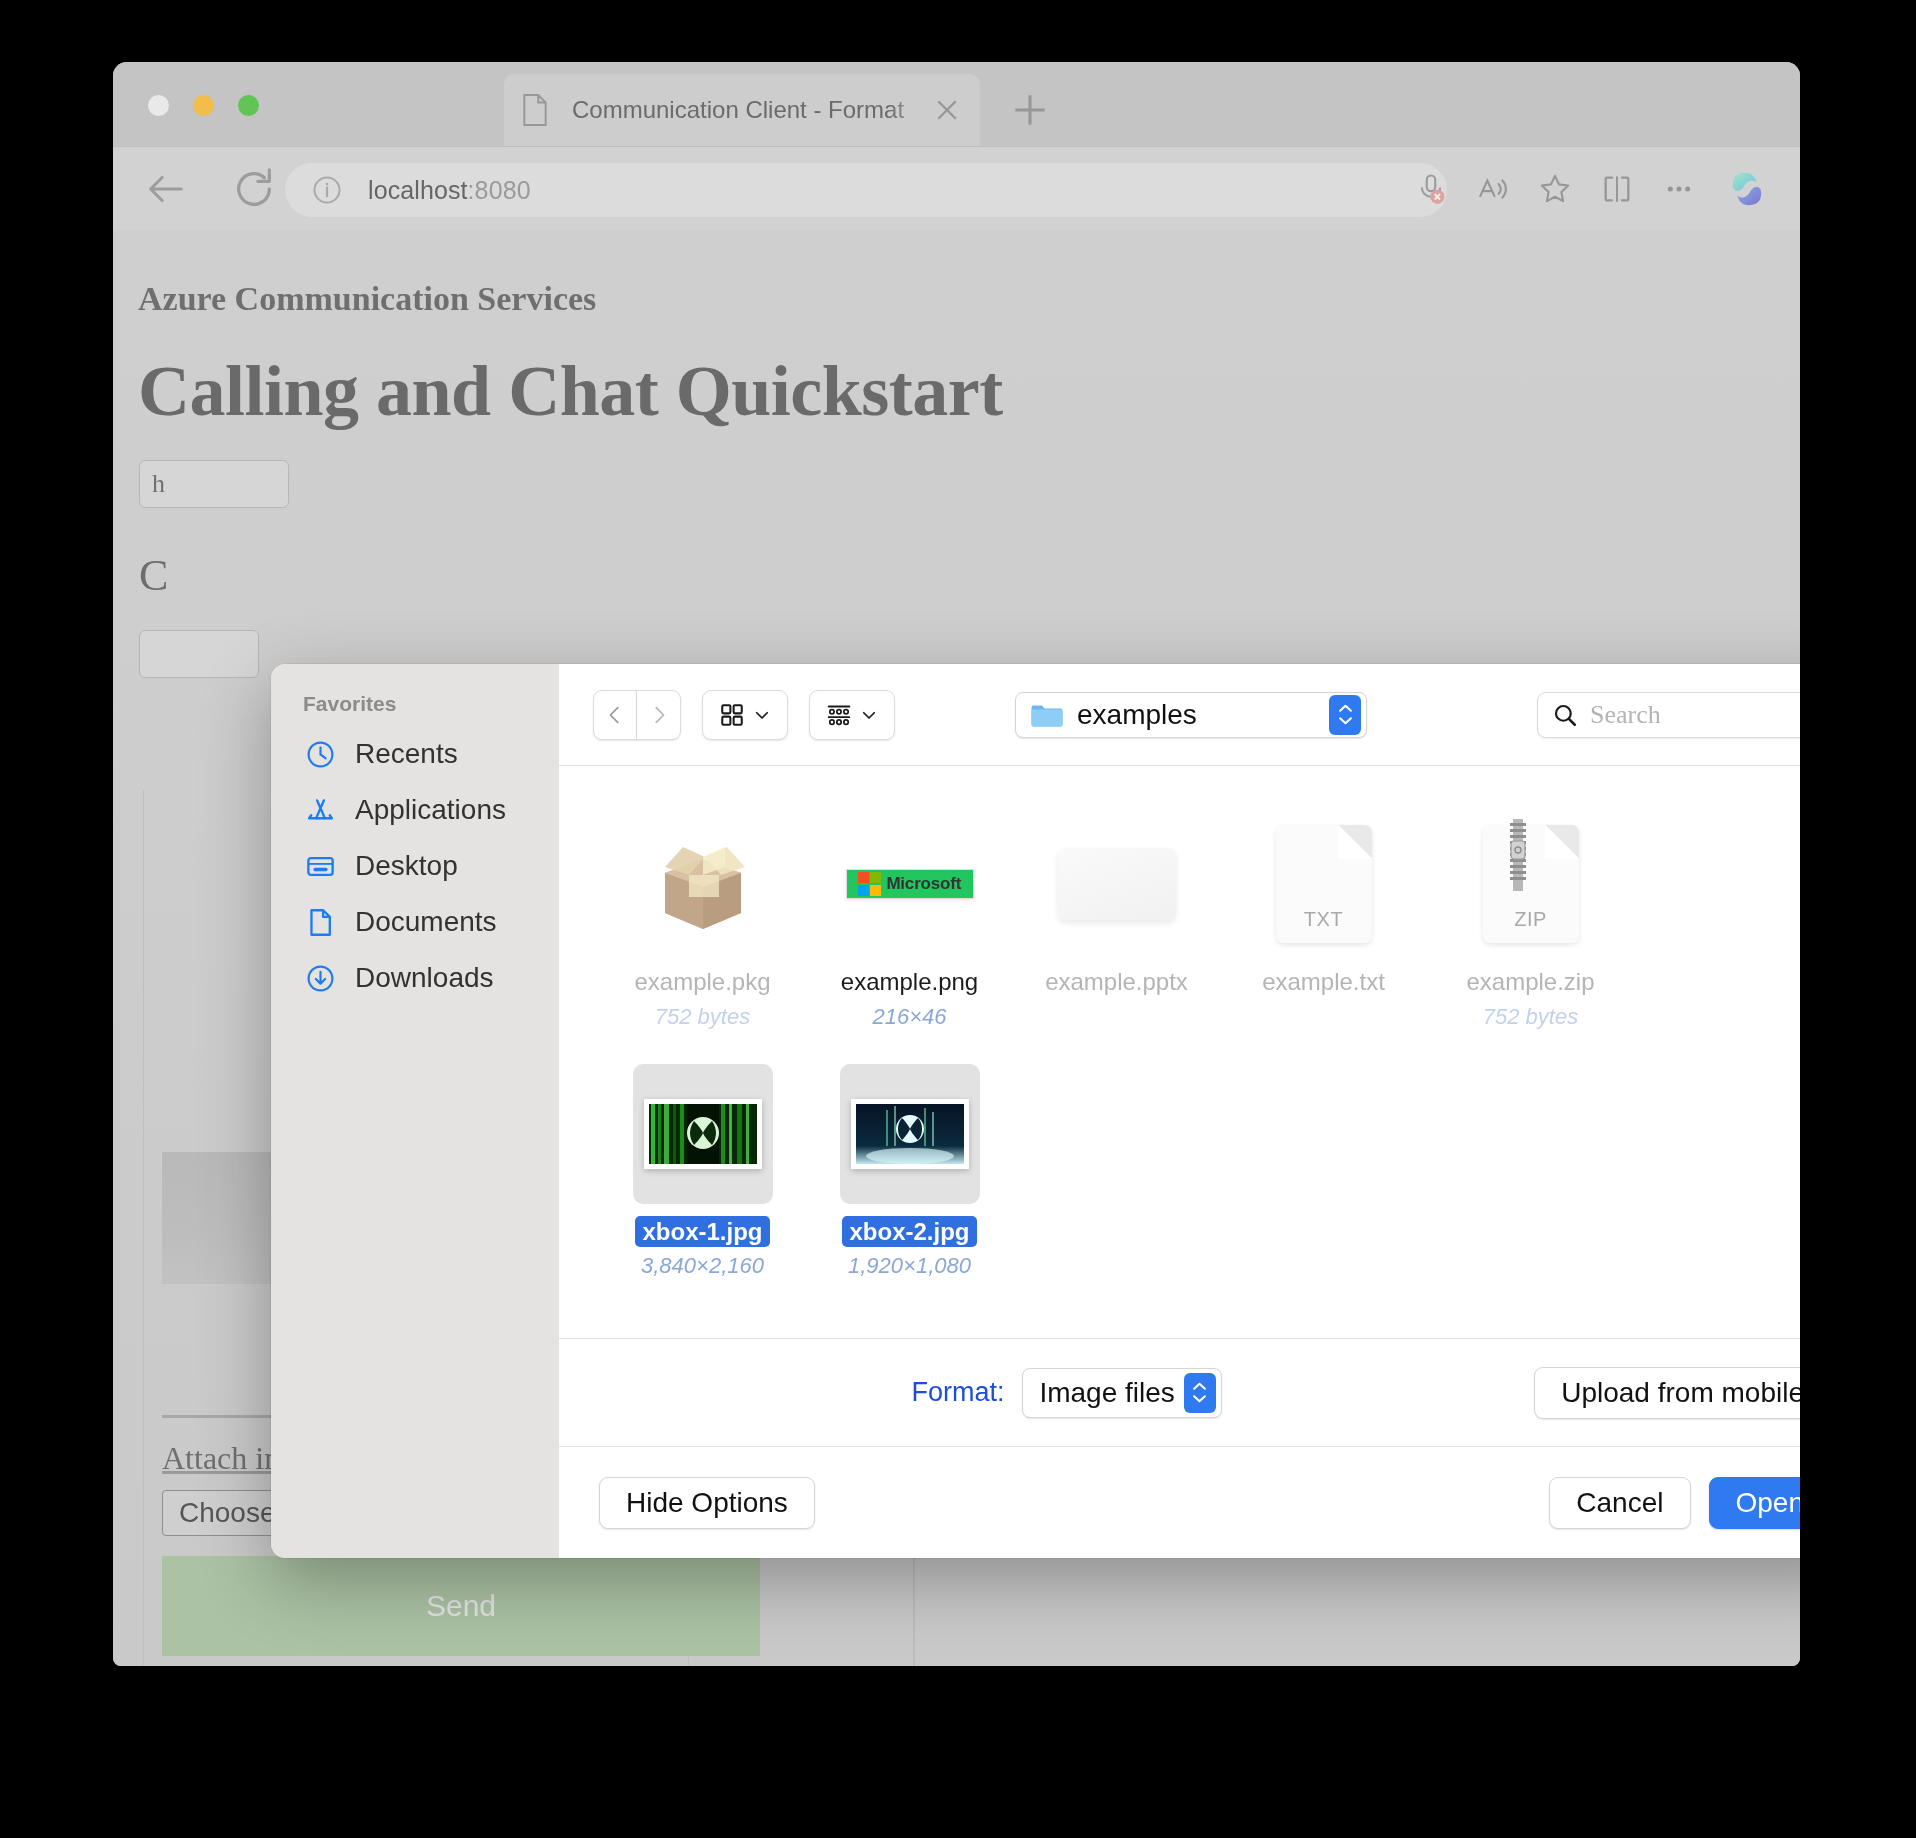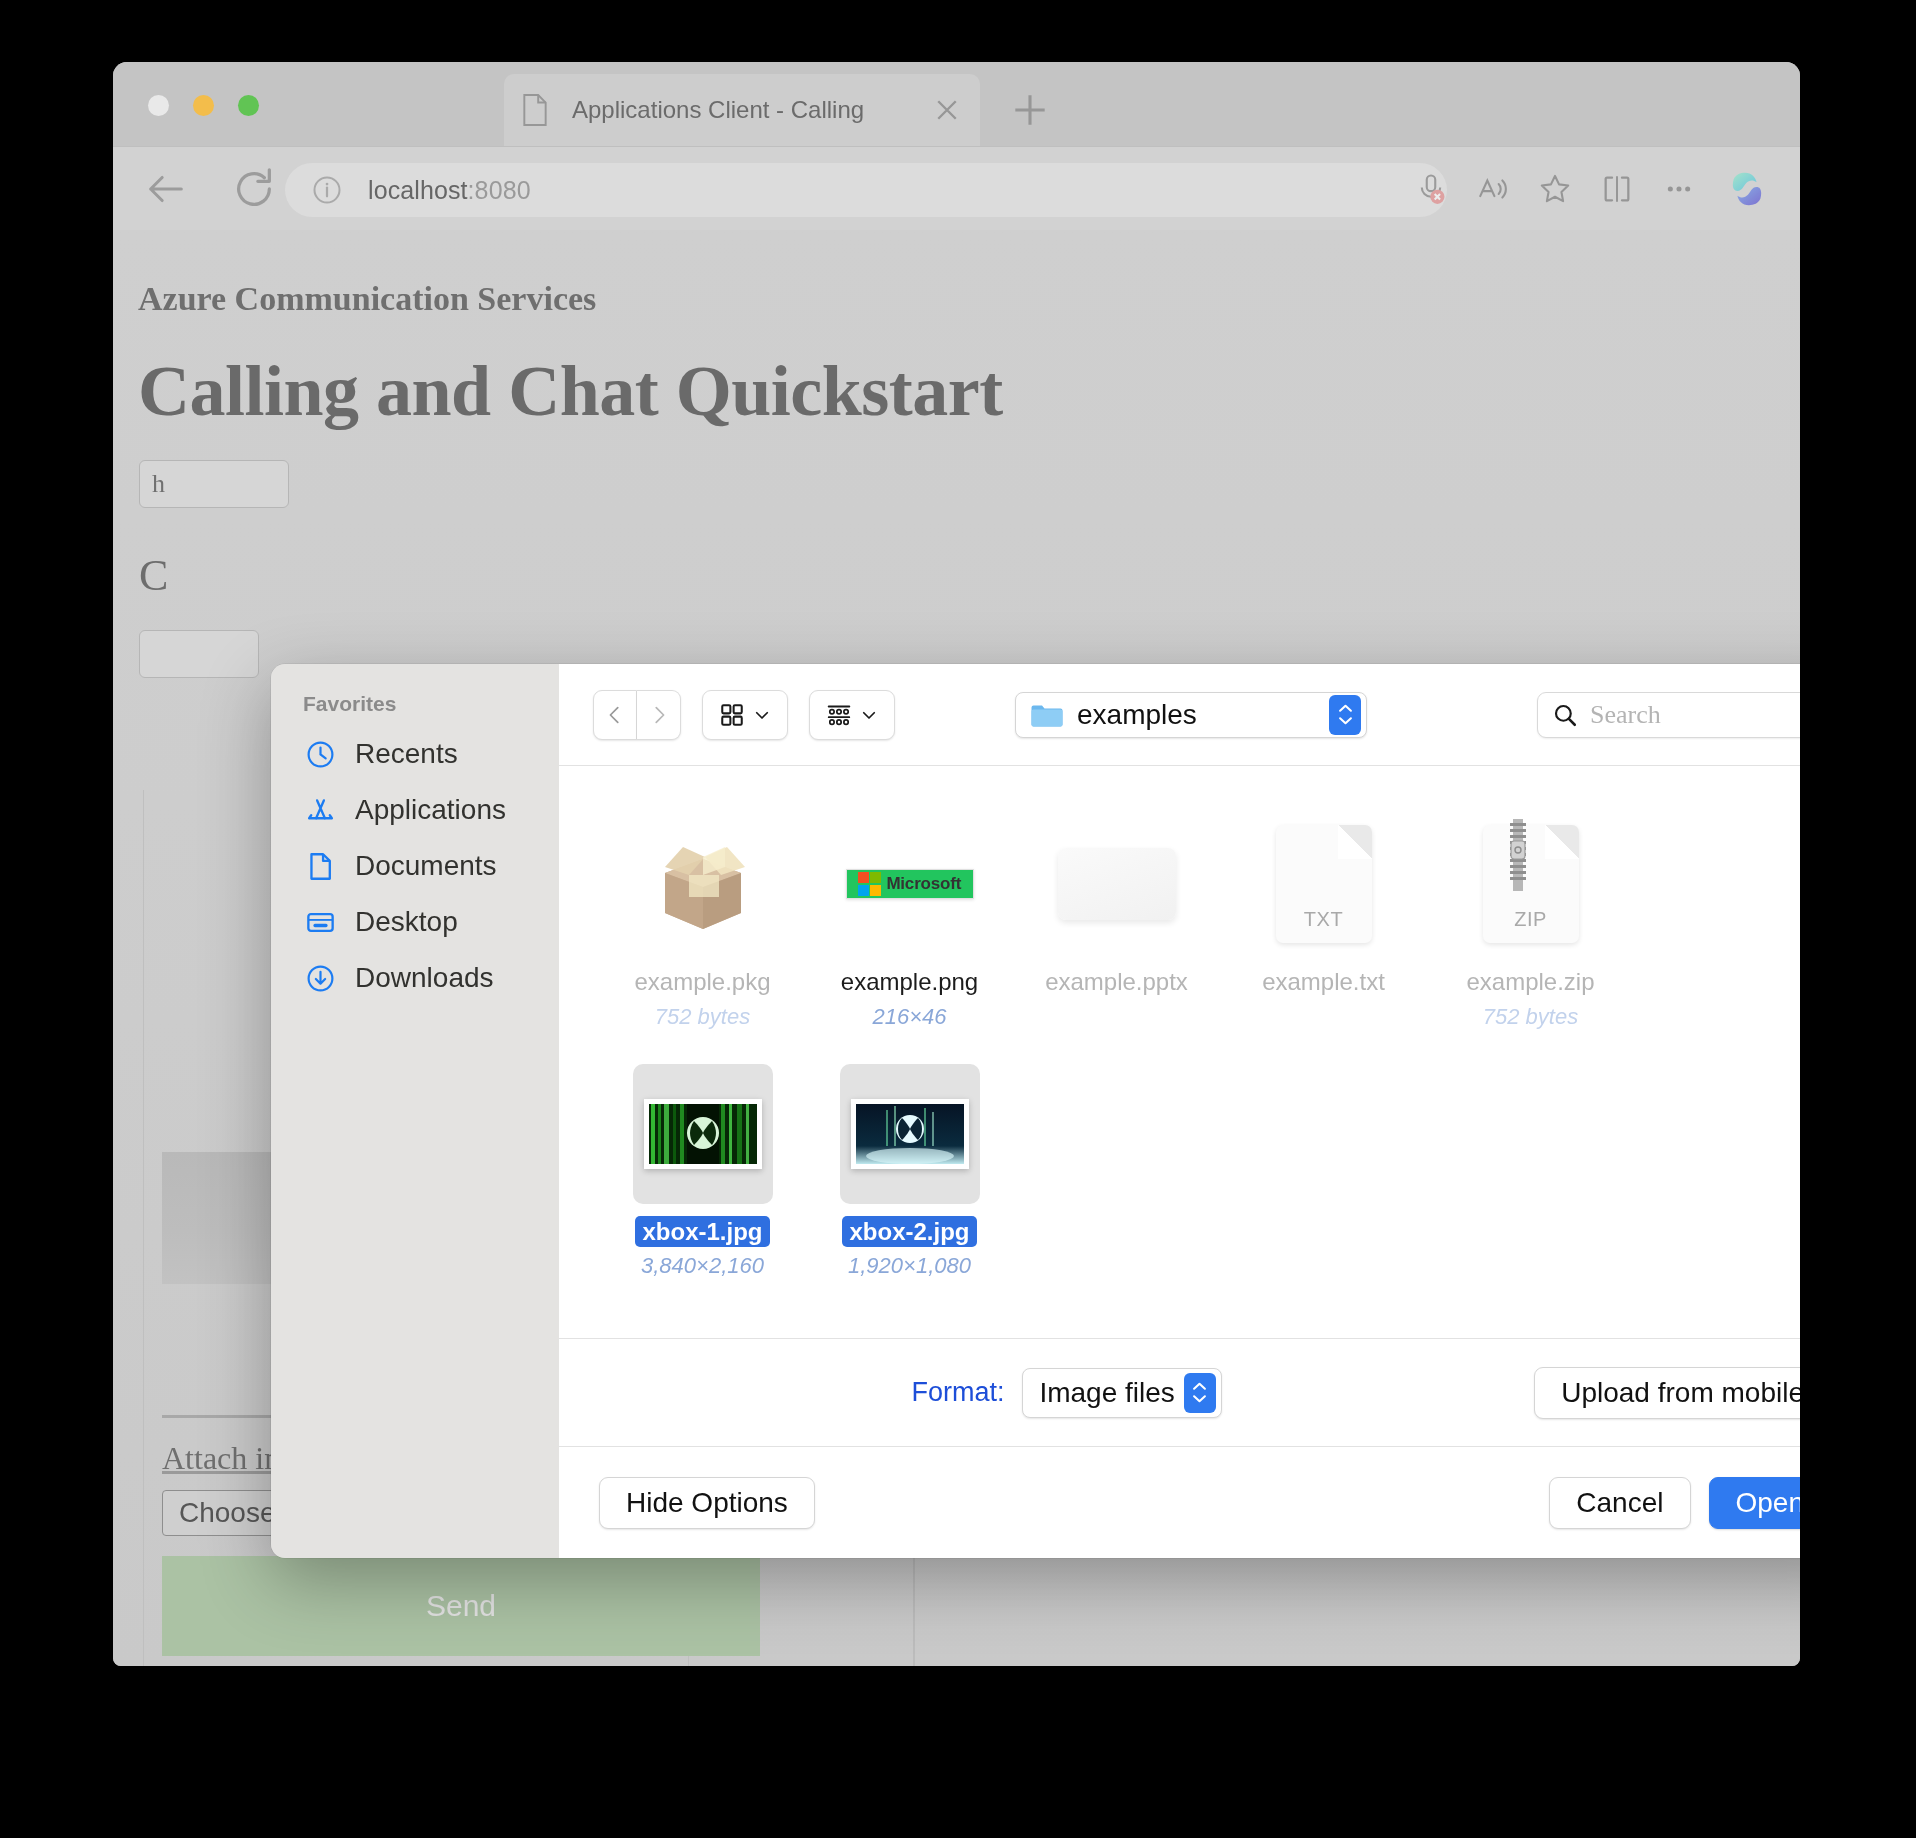--- a/index.html
+++ b/index.html
@@ -282,21 +282,21 @@
       <span class="traffic-dot dot-close"></span>
       <span class="traffic-dot dot-min"></span>
       <span class="traffic-dot dot-max"></span>
     </div>
 
     <div id="tab-item">
       <svg id="tab-favicon" viewBox="0 0 24 30">
         <path d="M2 1h13l7 7v21H2z" fill="none" stroke="#6b6b6b" stroke-width="1.8"></path>
         <path d="M15 1v7h7" fill="none" stroke="#6b6b6b" stroke-width="1.8"></path>
       </svg>
-      <span id="tab-title">Applications Client - Calling</span>
+      <span id="tab-title">Communication Client - Format</span>
       <svg id="tab-close" viewBox="0 0 24 24">
         <path d="M5 5l14 14M19 5L5 19" stroke="#6b6b6b" stroke-width="1.9" fill="none"></path>
       </svg>
     </div>
 
     <svg id="new-tab-button" viewBox="0 0 24 24">
       <path d="M12 4v16M4 12h16" stroke="#6b6b6b" stroke-width="1.7" fill="none"></path>
     </svg>
   </div>
 
@@ -411,36 +411,36 @@
               <path d="M9.4 4.2L15.4 18M14.6 4.2L8.6 18" stroke="#1c7cf2" stroke-width="1.8" stroke-linecap="round"></path>
               <path d="M3.2 18l1.6-2.3M20.8 18l-1.6-2.3" stroke="#1c7cf2" stroke-width="1.8" stroke-linecap="round"></path>
             </svg>
           </span>
           <span>Applications</span>
         </div>
 
         <div class="sidebar-item">
           <span class="sb-icon">
             <svg width="31" height="31" viewBox="0 0 24 24">
-              <path d="M5 2.5h9l5.2 5.2V21.5H5z" fill="none" stroke="#1c7cf2" stroke-width="1.8" stroke-linejoin="round"></path>
-              <path d="M14 2.5v5.2h5.2" fill="none" stroke="#1c7cf2" stroke-width="1.8" stroke-linejoin="round"></path>
+              <rect x="2.6" y="5.5" width="18.8" height="13" rx="2" fill="none" stroke="#1c7cf2" stroke-width="1.8"></rect>
+              <rect x="6.5" y="13" width="11" height="2.6" rx="1.2" fill="#1c7cf2"></rect>
+              <path d="M2.6 10h18.8" stroke="#1c7cf2" stroke-width="1.4"></path>
             </svg>
           </span>
-          <span>Documents</span>
+          <span>Desktop</span>
         </div>
 
         <div class="sidebar-item">
           <span class="sb-icon">
             <svg width="31" height="31" viewBox="0 0 24 24">
-              <rect x="2.6" y="5.5" width="18.8" height="13" rx="2" fill="none" stroke="#1c7cf2" stroke-width="1.8"></rect>
-              <rect x="6.5" y="13" width="11" height="2.6" rx="1.2" fill="#1c7cf2"></rect>
-              <path d="M2.6 10h18.8" stroke="#1c7cf2" stroke-width="1.4"></path>
+              <path d="M5 2.5h9l5.2 5.2V21.5H5z" fill="none" stroke="#1c7cf2" stroke-width="1.8" stroke-linejoin="round"></path>
+              <path d="M14 2.5v5.2h5.2" fill="none" stroke="#1c7cf2" stroke-width="1.8" stroke-linejoin="round"></path>
             </svg>
           </span>
-          <span>Desktop</span>
+          <span>Documents</span>
         </div>
 
         <div class="sidebar-item">
           <span class="sb-icon">
             <svg width="31" height="31" viewBox="0 0 24 24">
               <circle cx="12" cy="12" r="9.2" fill="none" stroke="#1c7cf2" stroke-width="1.7"></circle>
               <path d="M12 6.8v9M8.4 12.4L12 16l3.6-3.6" stroke="#1c7cf2" stroke-width="1.7" fill="none" stroke-linecap="round" stroke-linejoin="round"></path>
             </svg>
           </span>
           <span>Downloads</span>

